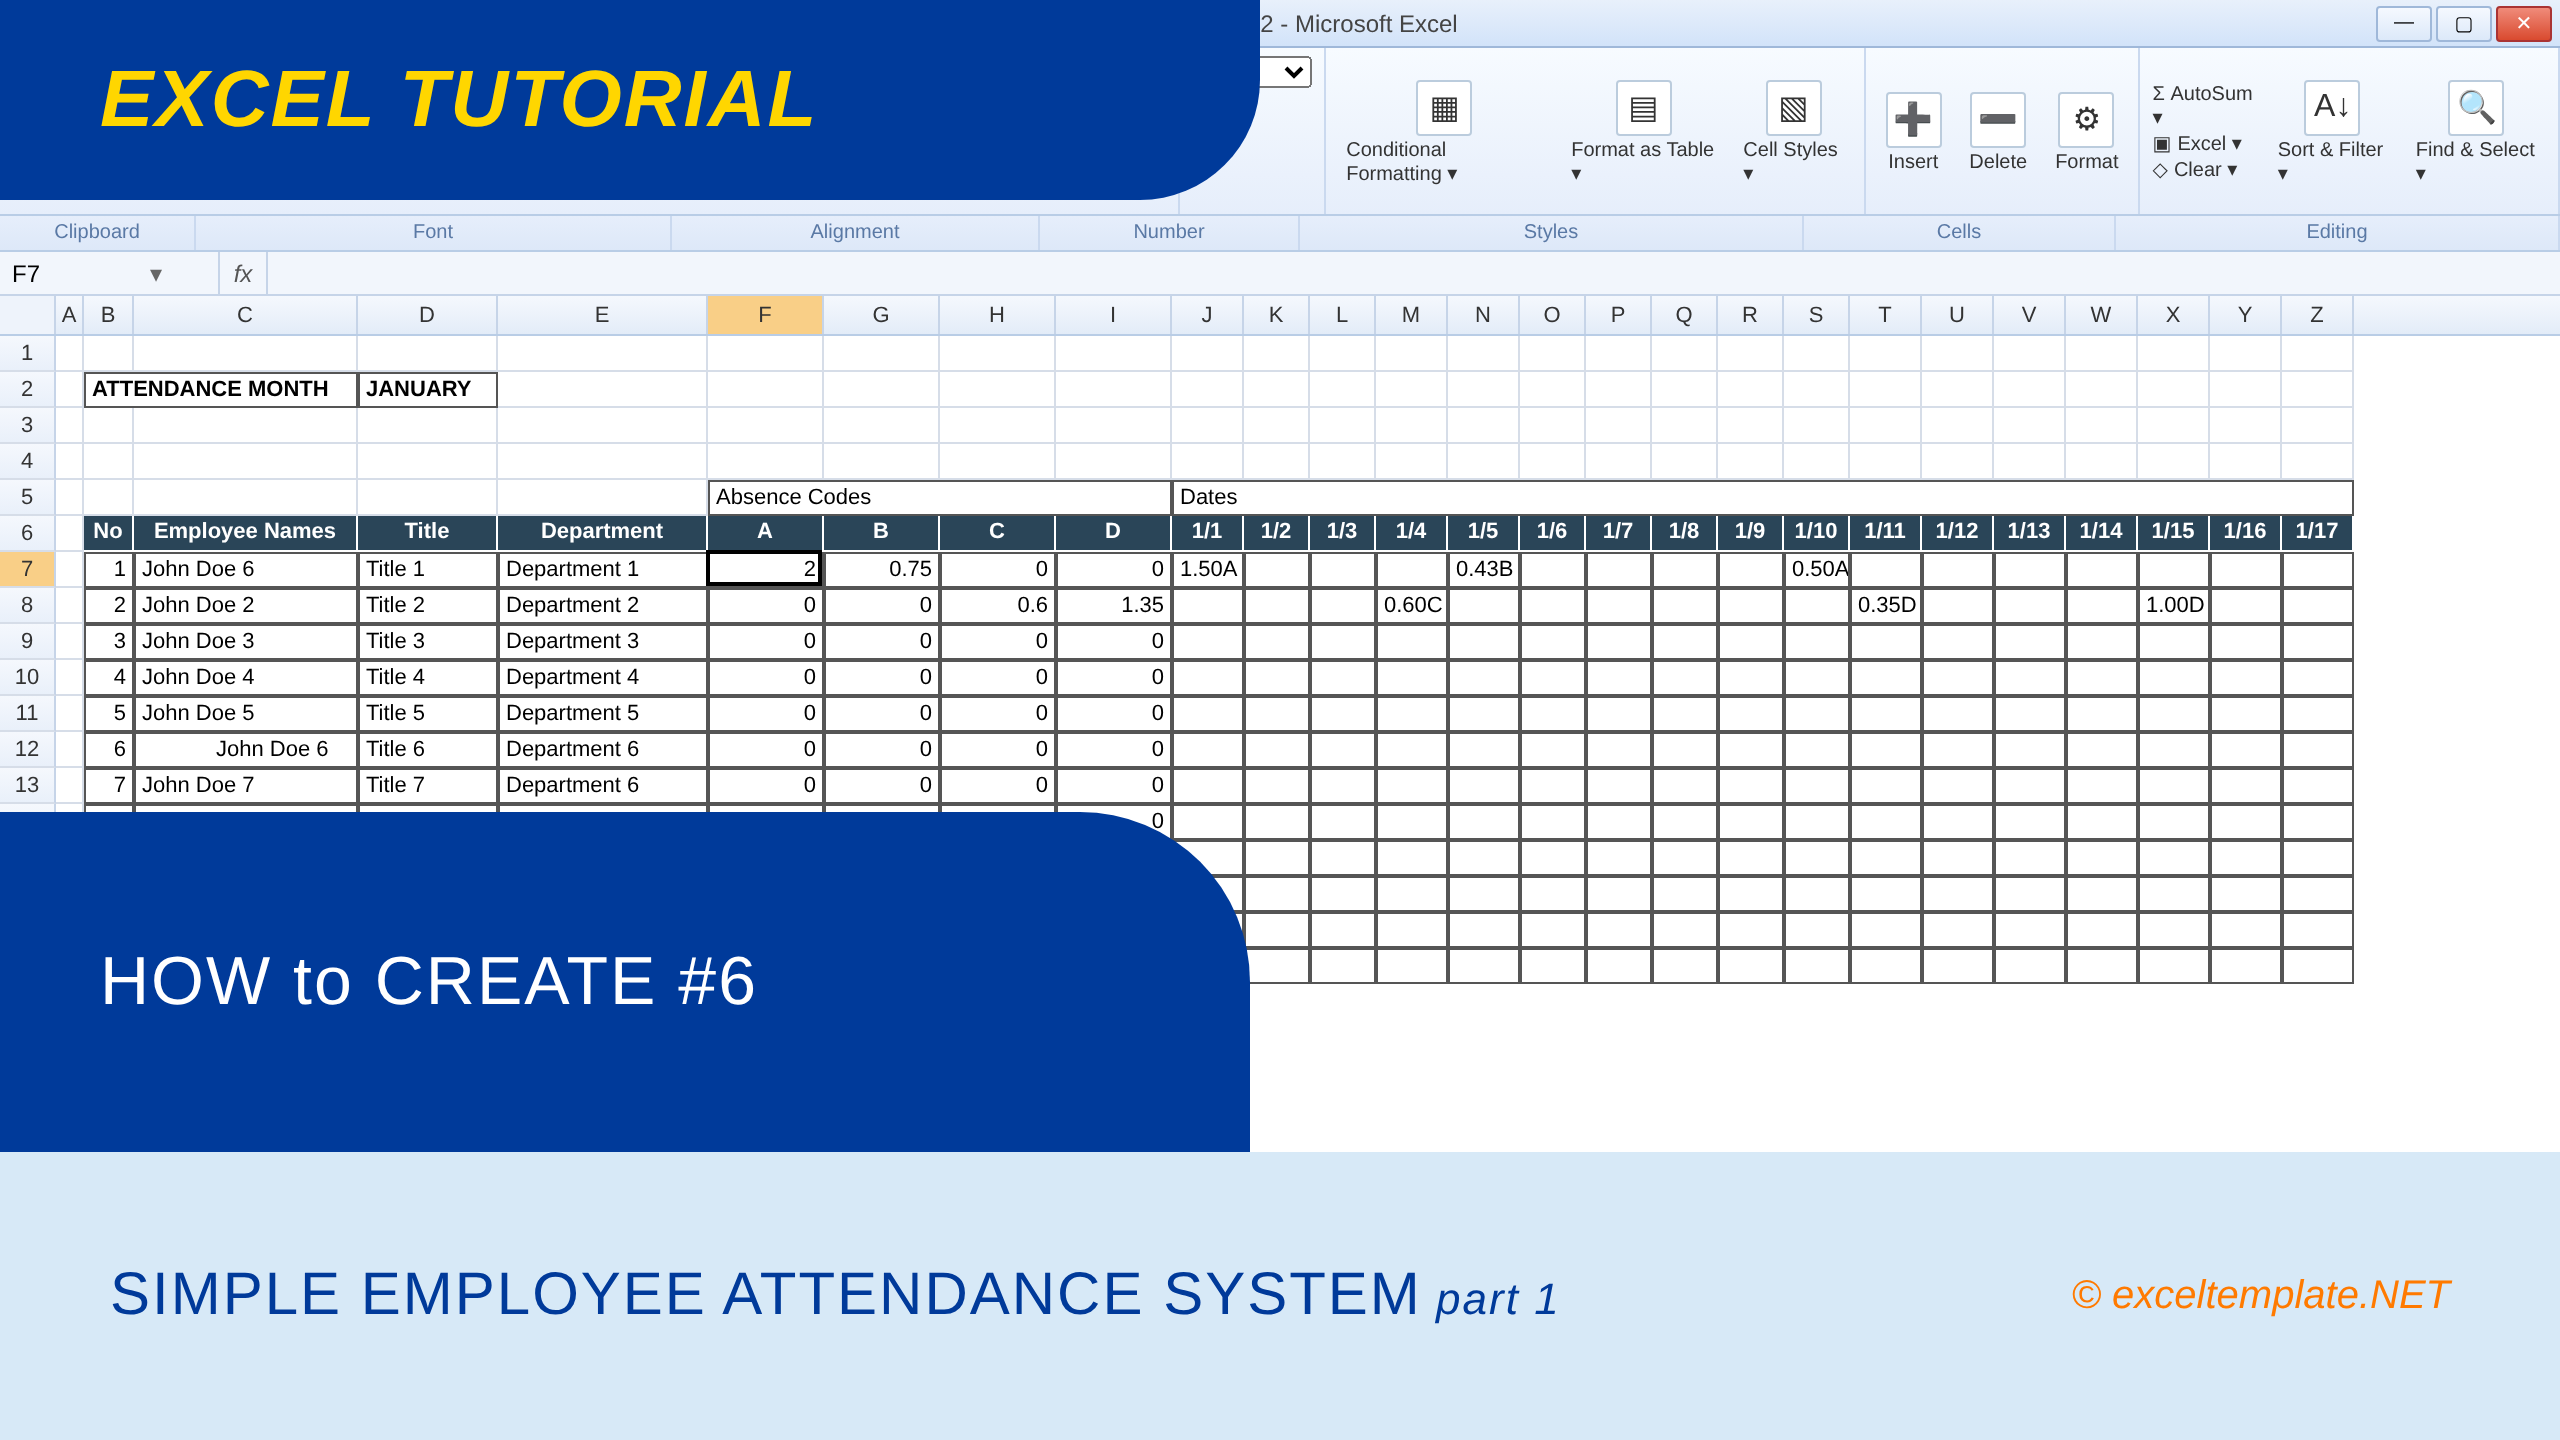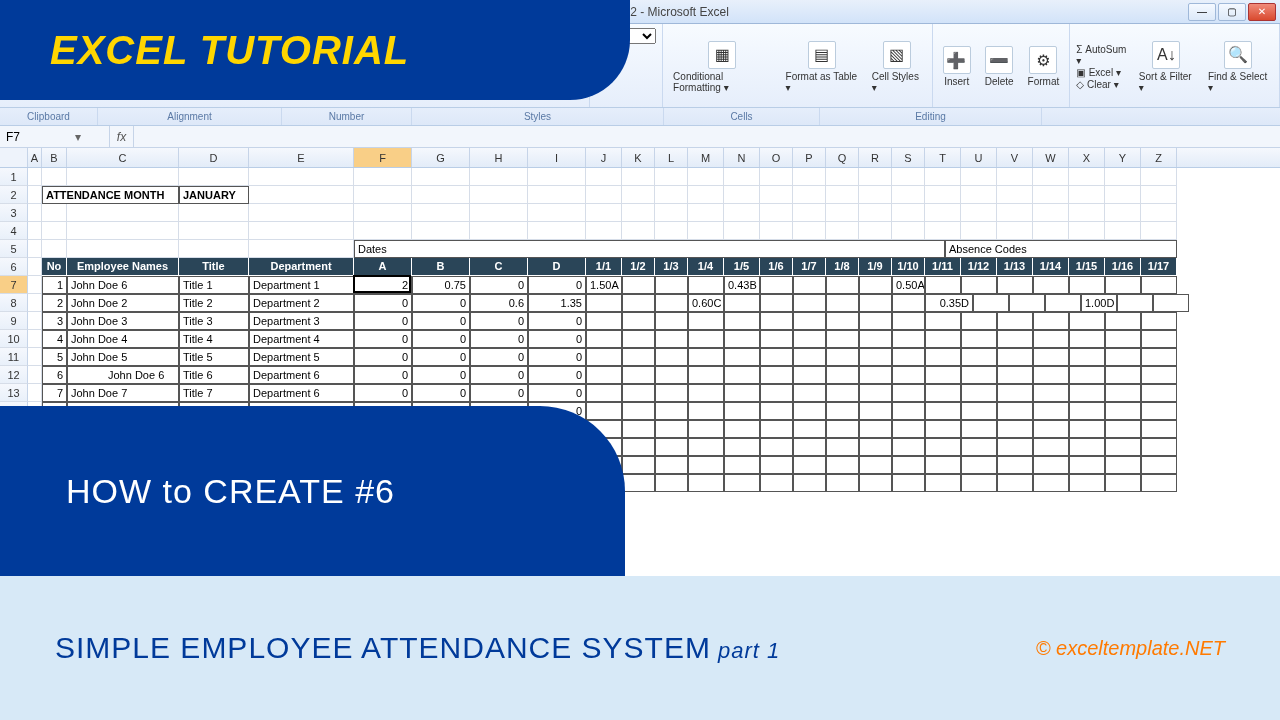--- a/index.html
+++ b/index.html
@@ -54,21 +54,21 @@
 .cell.merge-lbl { font-size: 11px; border-bottom: 1px solid #999; }
 .cell.b-all { border: 1px solid #555; }
 
 
 .active-outline { position: absolute; border: 2px solid #000; pointer-events: none; }
 
 
 .banner-top { position: absolute; top: 0; left: 0; width: 630px; height: 100px; background: #003a9a; border-bottom-right-radius: 60px; display: flex; align-items: center; padding-left: 50px; }
 .banner-top .t { font-size: 40px; font-weight: bold; font-style: italic; color: #ffd600; letter-spacing: 1px; }
 
-.banner-mid { position: absolute; left: 0; top: 406px; width: 625px; height: 170px; background: #003a9a; border-top-right-radius: 85px; display: flex; align-items: center; padding-left: 66px; }
+.banner-mid { position: absolute; left: 0; top: 406px; width: 625px; height: 170px; background: #003a9a; border-top-right-radius: 85px; display: flex; align-items: center; padding-left: 50px; }
 .banner-mid .t { font-size: 34px; color: #fff; letter-spacing: 1px; }
 
 .banner-bot { position: absolute; left: 0; top: 576px; width: 1280px; height: 144px; background: #d7e9f7; display: flex; align-items: center; justify-content: space-between; padding: 0 55px; }
 .banner-bot .bt { font-size: 30px; color: #003a9a; letter-spacing: 1px; }
 .banner-bot .bt .sm { font-size: 22px; font-style: italic; }
 .banner-bot .cr { font-size: 20px; color: #ff7a00; font-style: italic; }
 </style>
 </head>
 <body>
 
@@ -142,20 +142,21 @@
         <div class="rbtn">
             <div class="ic">🔍</div>
             <span>Find &amp; Select ▾</span>
           </div>
       </div>
     </div>
   </div>
 
   <div class="group-labels">
     <div style="width:98px">Clipboard</div>
+    <div style="width:238px">Font</div>
     <div style="width:184px">Alignment</div>
     <div style="width:130px">Number</div>
     <div style="width:252px">Styles</div>
     <div style="width:156px">Cells</div>
     <div style="width:222px">Editing</div>
   </div>
 
   <div class="formula-row">
     <div class="name-box">
       <input value="F7" style="">
@@ -310,22 +311,22 @@
         <div class="cell " style="width: 36px;"></div>
         <div class="cell " style="width: 36px;"></div>
       </div>
       <div class="row">
         <div class="rowhdr">5</div>
         <div class="cell " style="width: 14px;"></div>
         <div class="cell " style="width: 25px;"></div>
         <div class="cell " style="width: 112px;"></div>
         <div class="cell " style="width: 70px;"></div>
         <div class="cell " style="width: 105px;"></div>
+        <div class="cell merge-lbl b-all" style="width: 232px;">Absence Codes</div>
         <div class="cell merge-lbl b-all" style="width: 591px;">Dates</div>
-        <div class="cell merge-lbl b-all" style="width: 232px;">Absence Codes</div>
       </div>
       <div class="row">
         <div class="rowhdr">6</div>
         <div class="cell " style="width: 14px;"></div>
         <div class="cell hdr" style="width: 25px;">No</div>
         <div class="cell hdr" style="width: 112px;">Employee Names</div>
         <div class="cell hdr" style="width: 70px;">Title</div>
         <div class="cell hdr" style="width: 105px;">Department</div>
         <div class="cell hdr" style="width: 58px;">A</div>
         <div class="cell hdr" style="width: 58px;">B</div>
@@ -392,21 +393,21 @@
         <div class="cell r b-all" style="width: 36px;"></div>
         <div class="cell r b-all" style="width: 33px;"></div>
         <div class="cell r b-all" style="width: 33px;"></div>
         <div class="cell r b-all" style="width: 36px;">0.60C</div>
         <div class="cell r b-all" style="width: 36px;"></div>
         <div class="cell r b-all" style="width: 33px;"></div>
         <div class="cell r b-all" style="width: 33px;"></div>
         <div class="cell r b-all" style="width: 33px;"></div>
         <div class="cell r b-all" style="width: 33px;"></div>
         <div class="cell r b-all" style="width: 33px;"></div>
-        <div class="cell r b-all" style="width: 48px;">0.35D</div>
+        <div class="cell r b-all" style="width: 36px;">0.35D</div>
         <div class="cell r b-all" style="width: 36px;"></div>
         <div class="cell r b-all" style="width: 36px;"></div>
         <div class="cell r b-all" style="width: 36px;"></div>
         <div class="cell r b-all" style="width: 36px;">1.00D</div>
         <div class="cell r b-all" style="width: 36px;"></div>
         <div class="cell r b-all" style="width: 36px;"></div>
       </div>
       <div class="row">
         <div class="rowhdr">9</div>
         <div class="cell " style="width: 14px;"></div>

